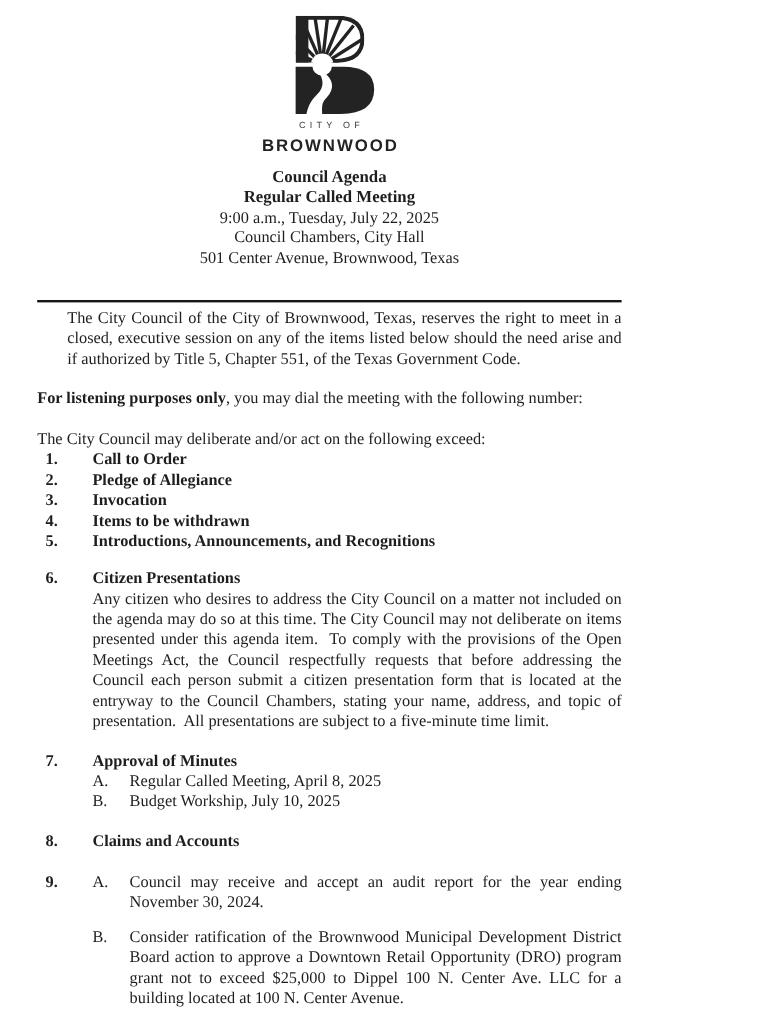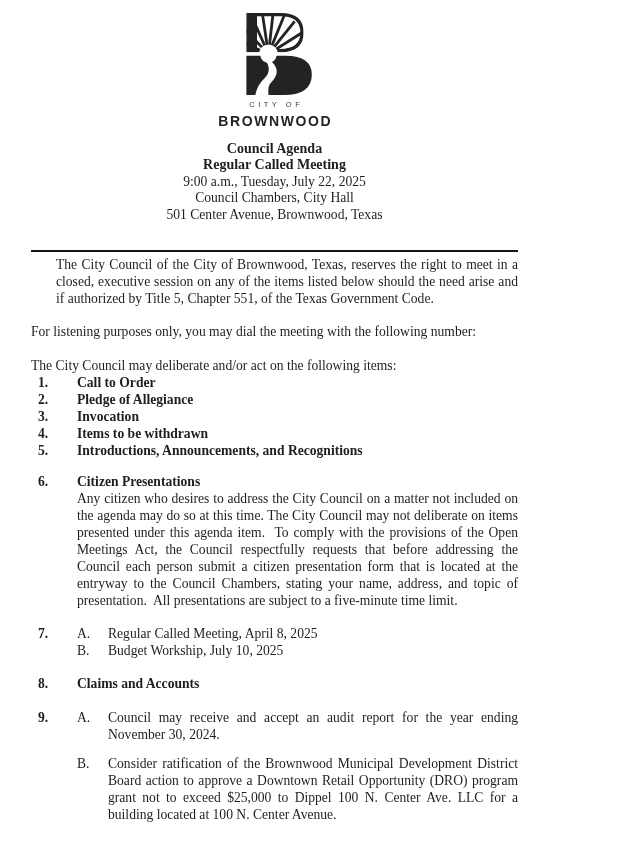--- a/index.html
+++ b/index.html
@@ -32,21 +32,21 @@
   .title-block { text-align: center; margin-top: 11px; line-height: 16.4px; }
   .title-block .bold-line { font-weight: bold; font-size: 14px; }
 
   
   .rule { border: none; border-top: 2.6px solid #161616; margin: 27px 0 4px 0; }
 
   p { margin: 0; }
   .justify { text-align: justify; white-space: pre-wrap; }
   .mb { margin-bottom: 16px; margin-left: 25px; }
   .prewrap { white-space: pre-wrap; }
-  b, .bold { font-weight: normal; }
+  b, .bold { font-weight: bold; }
 
   
   .items { margin-top: 0; }
   .item { display: flex; }
   .item .num { flex: none; width: 39px; margin-left: 7px; font-weight: bold; }
   .item .content { flex: 1; min-width: 0; }
   .item .title { font-weight: bold; }
   .gap14 { margin-top: 14px; }
   .gap16 { margin-top: 16px; }
   .gap17 { margin-top: 17px; }
@@ -104,21 +104,21 @@
     <div>Council Chambers, City Hall</div>
     <div>501 Center Avenue, Brownwood, Texas</div>
   </div>
 
   <hr class="rule">
 
   <p class="justify mb">The City Council of the City of Brownwood, Texas, reserves the right to meet in a closed, executive session on any of the items listed below should the need arise and if authorized by Title 5, Chapter 551, of the Texas Government Code.</p>
 
   <p><b>For listening purposes only</b><span>, you may dial the meeting with the following number:</span></p>
 
-  <p class="gap17">The City Council may deliberate and/or act on the following items:</p>
+  <p class="gap17">The City Council may deliberate and/or act on the following exceed:</p>
 
   <div class="items">
 
     <div class="item">
       <div class="num">1.</div>
       <div class="content"><span class="title">Call to Order</span></div>
     </div>
 
     <div class="item">
       <div class="num">2.</div>
@@ -144,20 +144,21 @@
       <div class="num">6.</div>
       <div class="content">
         <div class="title">Citizen Presentations</div>
         <div class="justify">Any citizen who desires to address the City Council on a matter not included on the agenda may do so at this time. The City Council may not deliberate on items presented under this agenda item.  To comply with the provisions of the Open Meetings Act, the Council respectfully requests that before addressing the Council each person submit a citizen presentation form that is located at the entryway to the Council Chambers, stating your name, address, and topic of presentation.  All presentations are subject to a five-minute time limit.</div>
       </div>
     </div>
 
     <div class="item gap16">
       <div class="num">7.</div>
       <div class="content">
+        <div class="title">Approval of Minutes</div>
         <div class="sub">
           <div class="letter">A.</div>
           <div class="text">Regular Called Meeting, April 8, 2025</div>
         </div>
         <div class="sub">
           <div class="letter">B.</div>
           <div class="text">Budget Workship, July 10, 2025</div>
         </div>
       </div>
     </div>

